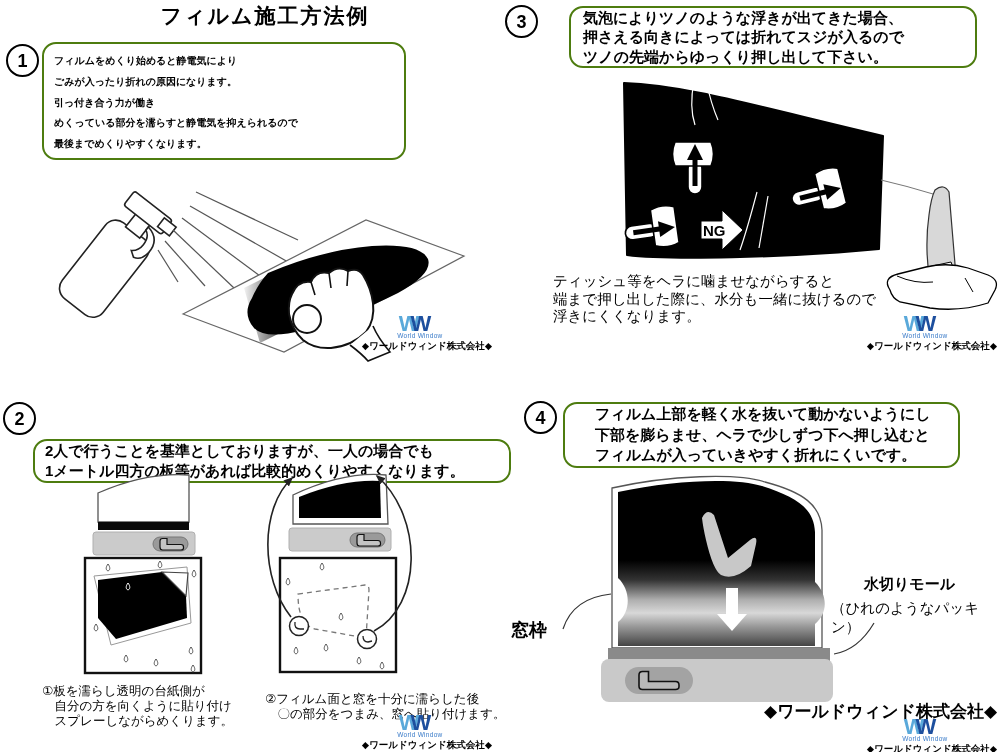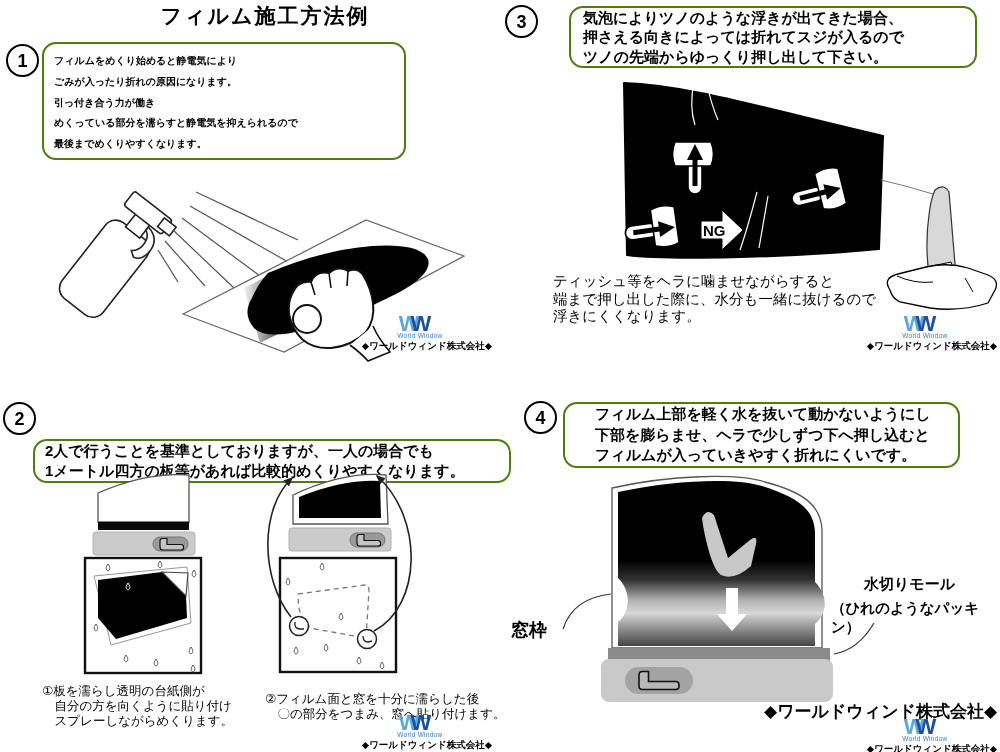--- a/index.html
+++ b/index.html
@@ -14,21 +14,21 @@
   #box1{left:42px;top:42px;width:364px;height:118px;padding:7px 10px;font-size:10px;line-height:20.8px;}
   #box2{left:33px;top:400px;width:478px;height:44px;padding:1px 10px;font-size:15px;line-height:20px;display:flex;flex-direction:column;justify-content:center;margin-top:39px;}
   #box3{left:569px;top:6px;width:408px;height:62px;padding:3px 12px;font-size:15px;line-height:19.6px;display:flex;flex-direction:column;justify-content:center;}
   #box4{left:563px;top:402px;width:397px;height:66px;padding:3px 12px 3px 30px;font-size:15px;line-height:20.4px;display:flex;flex-direction:column;justify-content:center;}
   .note{font-weight:normal;margin-top:8px;}
   #note3{left:553px;top:265px;font-size:14.5px;line-height:17.6px;}
   #cap1{left:42px;top:676px;font-size:12.5px;line-height:14.8px;}
   #cap2{left:265px;top:684px;font-size:12.5px;line-height:15px;}
   #lbl-madowaku{left:511px;top:618px;font-size:18px;font-weight:bold;}
   #lbl-mol1{left:864px;top:575px;font-size:15px;font-weight:bold;}
-  #lbl-mol2{left:831px;top:599px;font-size:14.5px;font-weight:bold;}
+  #lbl-mol2{left:831px;top:599px;font-size:14.5px;font-weight:normal;}
   #footer-big{right:3px;top:700px;font-size:17px;font-weight:bold;white-space:nowrap;}
   .logoblock{text-align:center;}
   .ww{line-height:1;font-size:22px;font-weight:bold;margin-right:24px;display:inline-block;letter-spacing:0;}
   .ww .w1{color:#5aa9da;}
   .ww .w2{color:#1d4f9e;margin-left:-9px;}
   .wwsub{font-size:6.5px;color:#3a7bc8;margin-right:14px;margin-top:-3px;letter-spacing:0.3px;}
   .wwco{font-size:9.5px;font-weight:bold;color:#000;margin-top:1px;white-space:nowrap;}
   svg{display:block;}
 </style>
 </head>

